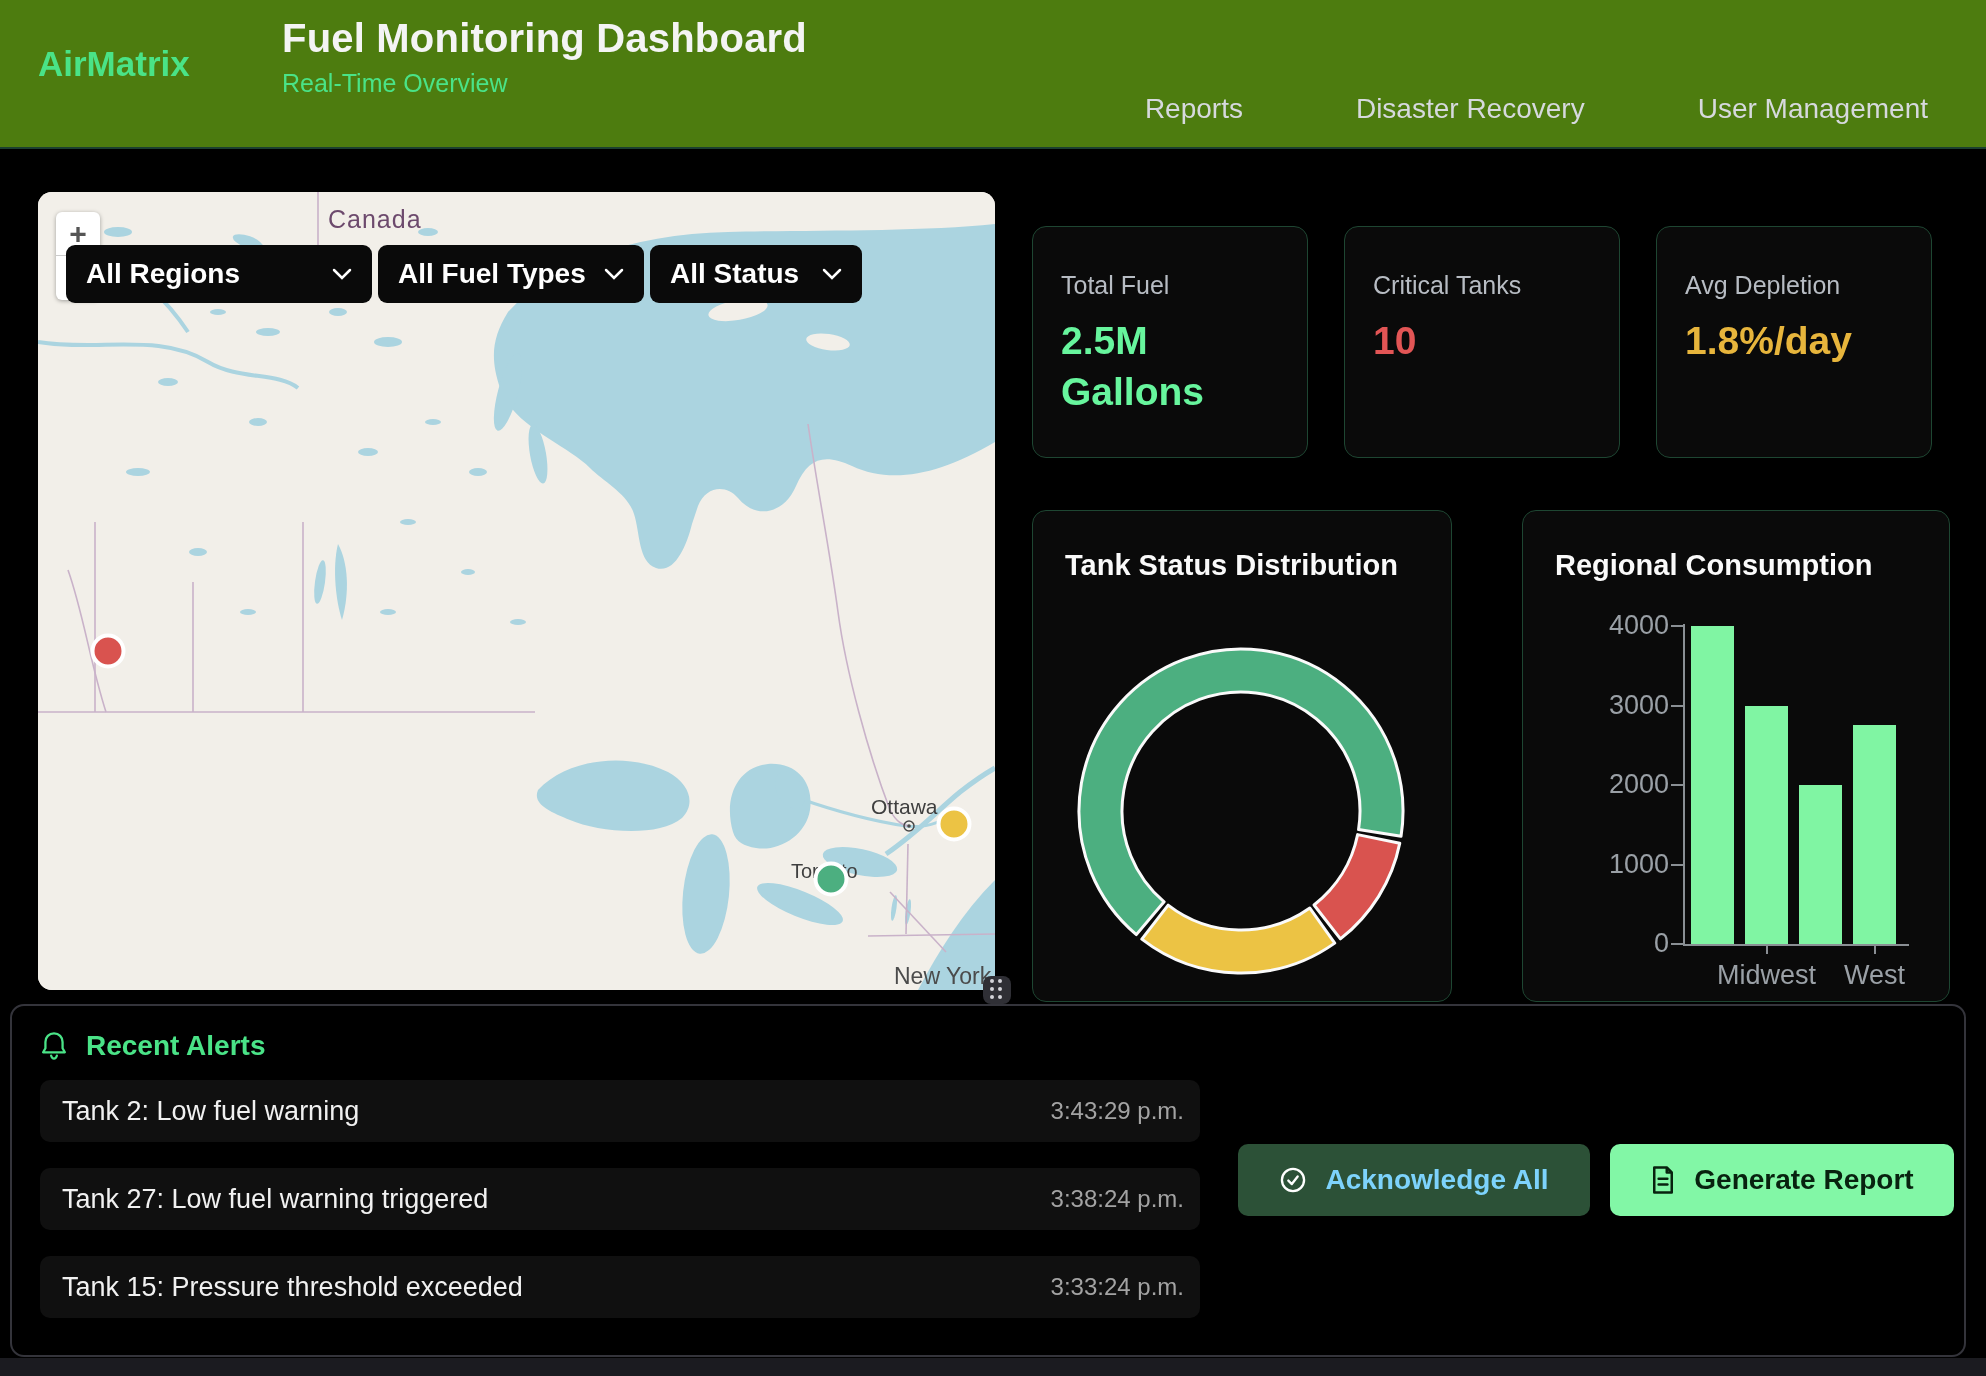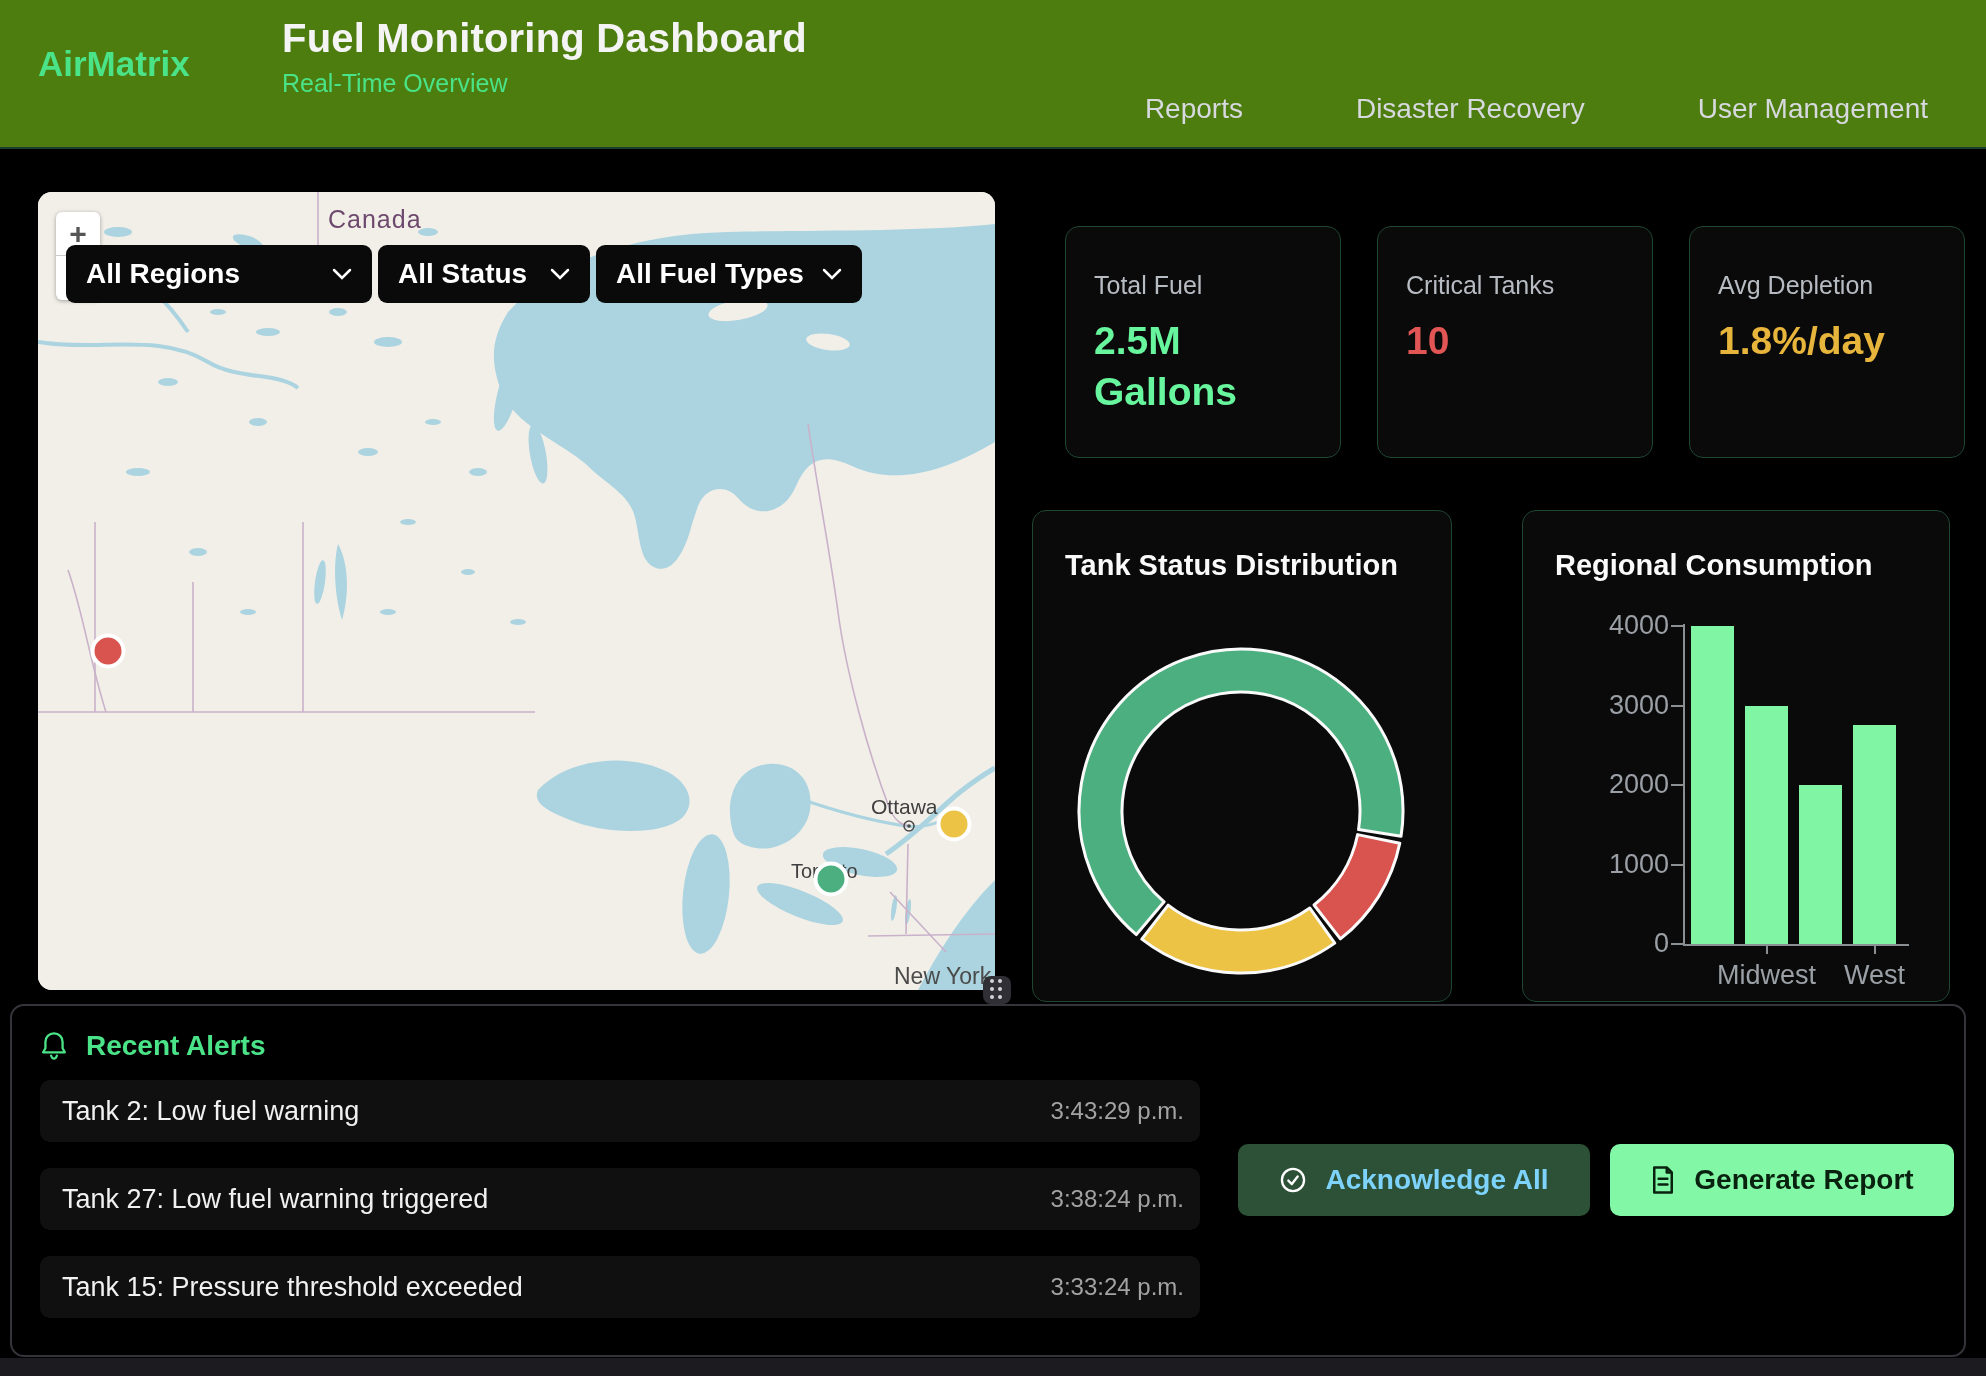--- a/index.html
+++ b/index.html
@@ -29,21 +29,21 @@
   .filter{height:58px;background:#0a0a0a;border-radius:9px;color:#fff;display:flex;
           align-items:center;justify-content:space-between;box-sizing:border-box;
           padding:0 20px;font-size:28px;font-weight:600;cursor:pointer;}
   .filter svg{margin-left:18px;}
   .resize-handle{position:absolute;left:945px;top:784px;width:28px;height:28px;background:#2f2f35;
                  border-radius:8px;display:grid;grid-template-columns:repeat(2,6px);
                  grid-template-rows:repeat(3,6px);gap:2px;place-content:center;cursor:nwse-resize;z-index:3;}
   .resize-handle i{width:4px;height:4px;border-radius:50%;background:#d3d3d8;}
 
   
-  .kpi-row{position:absolute;left:1032px;top:226px;display:flex;gap:36px;margin-left:33px;}
+  .kpi-row{position:absolute;left:1032px;top:226px;display:flex;gap:36px;}
   .kpi-card{width:276px;height:232px;background:#0a0a0a;border:1px solid #1e4632;
             border-radius:14px;box-sizing:border-box;padding:44px 28px 0 28px;}
   .kpi-label{font-size:25px;color:#b7bcc3;}
   .kpi-value{font-size:39px;font-weight:bold;line-height:1.3;margin-top:16px;max-width:190px;
              overflow-wrap:anywhere;}
 
   .charts-row{position:absolute;left:1032px;top:510px;display:flex;gap:70px;}
   .chart-card{height:492px;background:#0a0a0a;border:1px solid #1e4632;border-radius:14px;
               box-sizing:border-box;position:relative;}
   .donut-card{width:420px;}
@@ -181,28 +181,28 @@
       <div class="zoom-btn">−</div>
     </div>
 
     <div class="filters">
       <div class="filter" style="width:306px">
         <span>All Regions</span>
         <svg width="20" height="12" viewBox="0 0 20 12">
           <polyline points="2,2 10,10 18,2" fill="none" stroke="#fff" stroke-width="2.5" stroke-linecap="round"></polyline>
         </svg>
       </div>
-      <div class="filter" style="width:212px">
-        <span>All Status</span>
+      <div class="filter" style="width:266px">
+        <span>All Fuel Types</span>
         <svg width="20" height="12" viewBox="0 0 20 12">
           <polyline points="2,2 10,10 18,2" fill="none" stroke="#fff" stroke-width="2.5" stroke-linecap="round"></polyline>
         </svg>
       </div>
-      <div class="filter" style="width:266px">
-        <span>All Fuel Types</span>
+      <div class="filter" style="width:212px">
+        <span>All Status</span>
         <svg width="20" height="12" viewBox="0 0 20 12">
           <polyline points="2,2 10,10 18,2" fill="none" stroke="#fff" stroke-width="2.5" stroke-linecap="round"></polyline>
         </svg>
       </div>
     </div>
   </div>
   <div class="resize-handle">
     <i></i>
       <i></i>
       <i></i>

